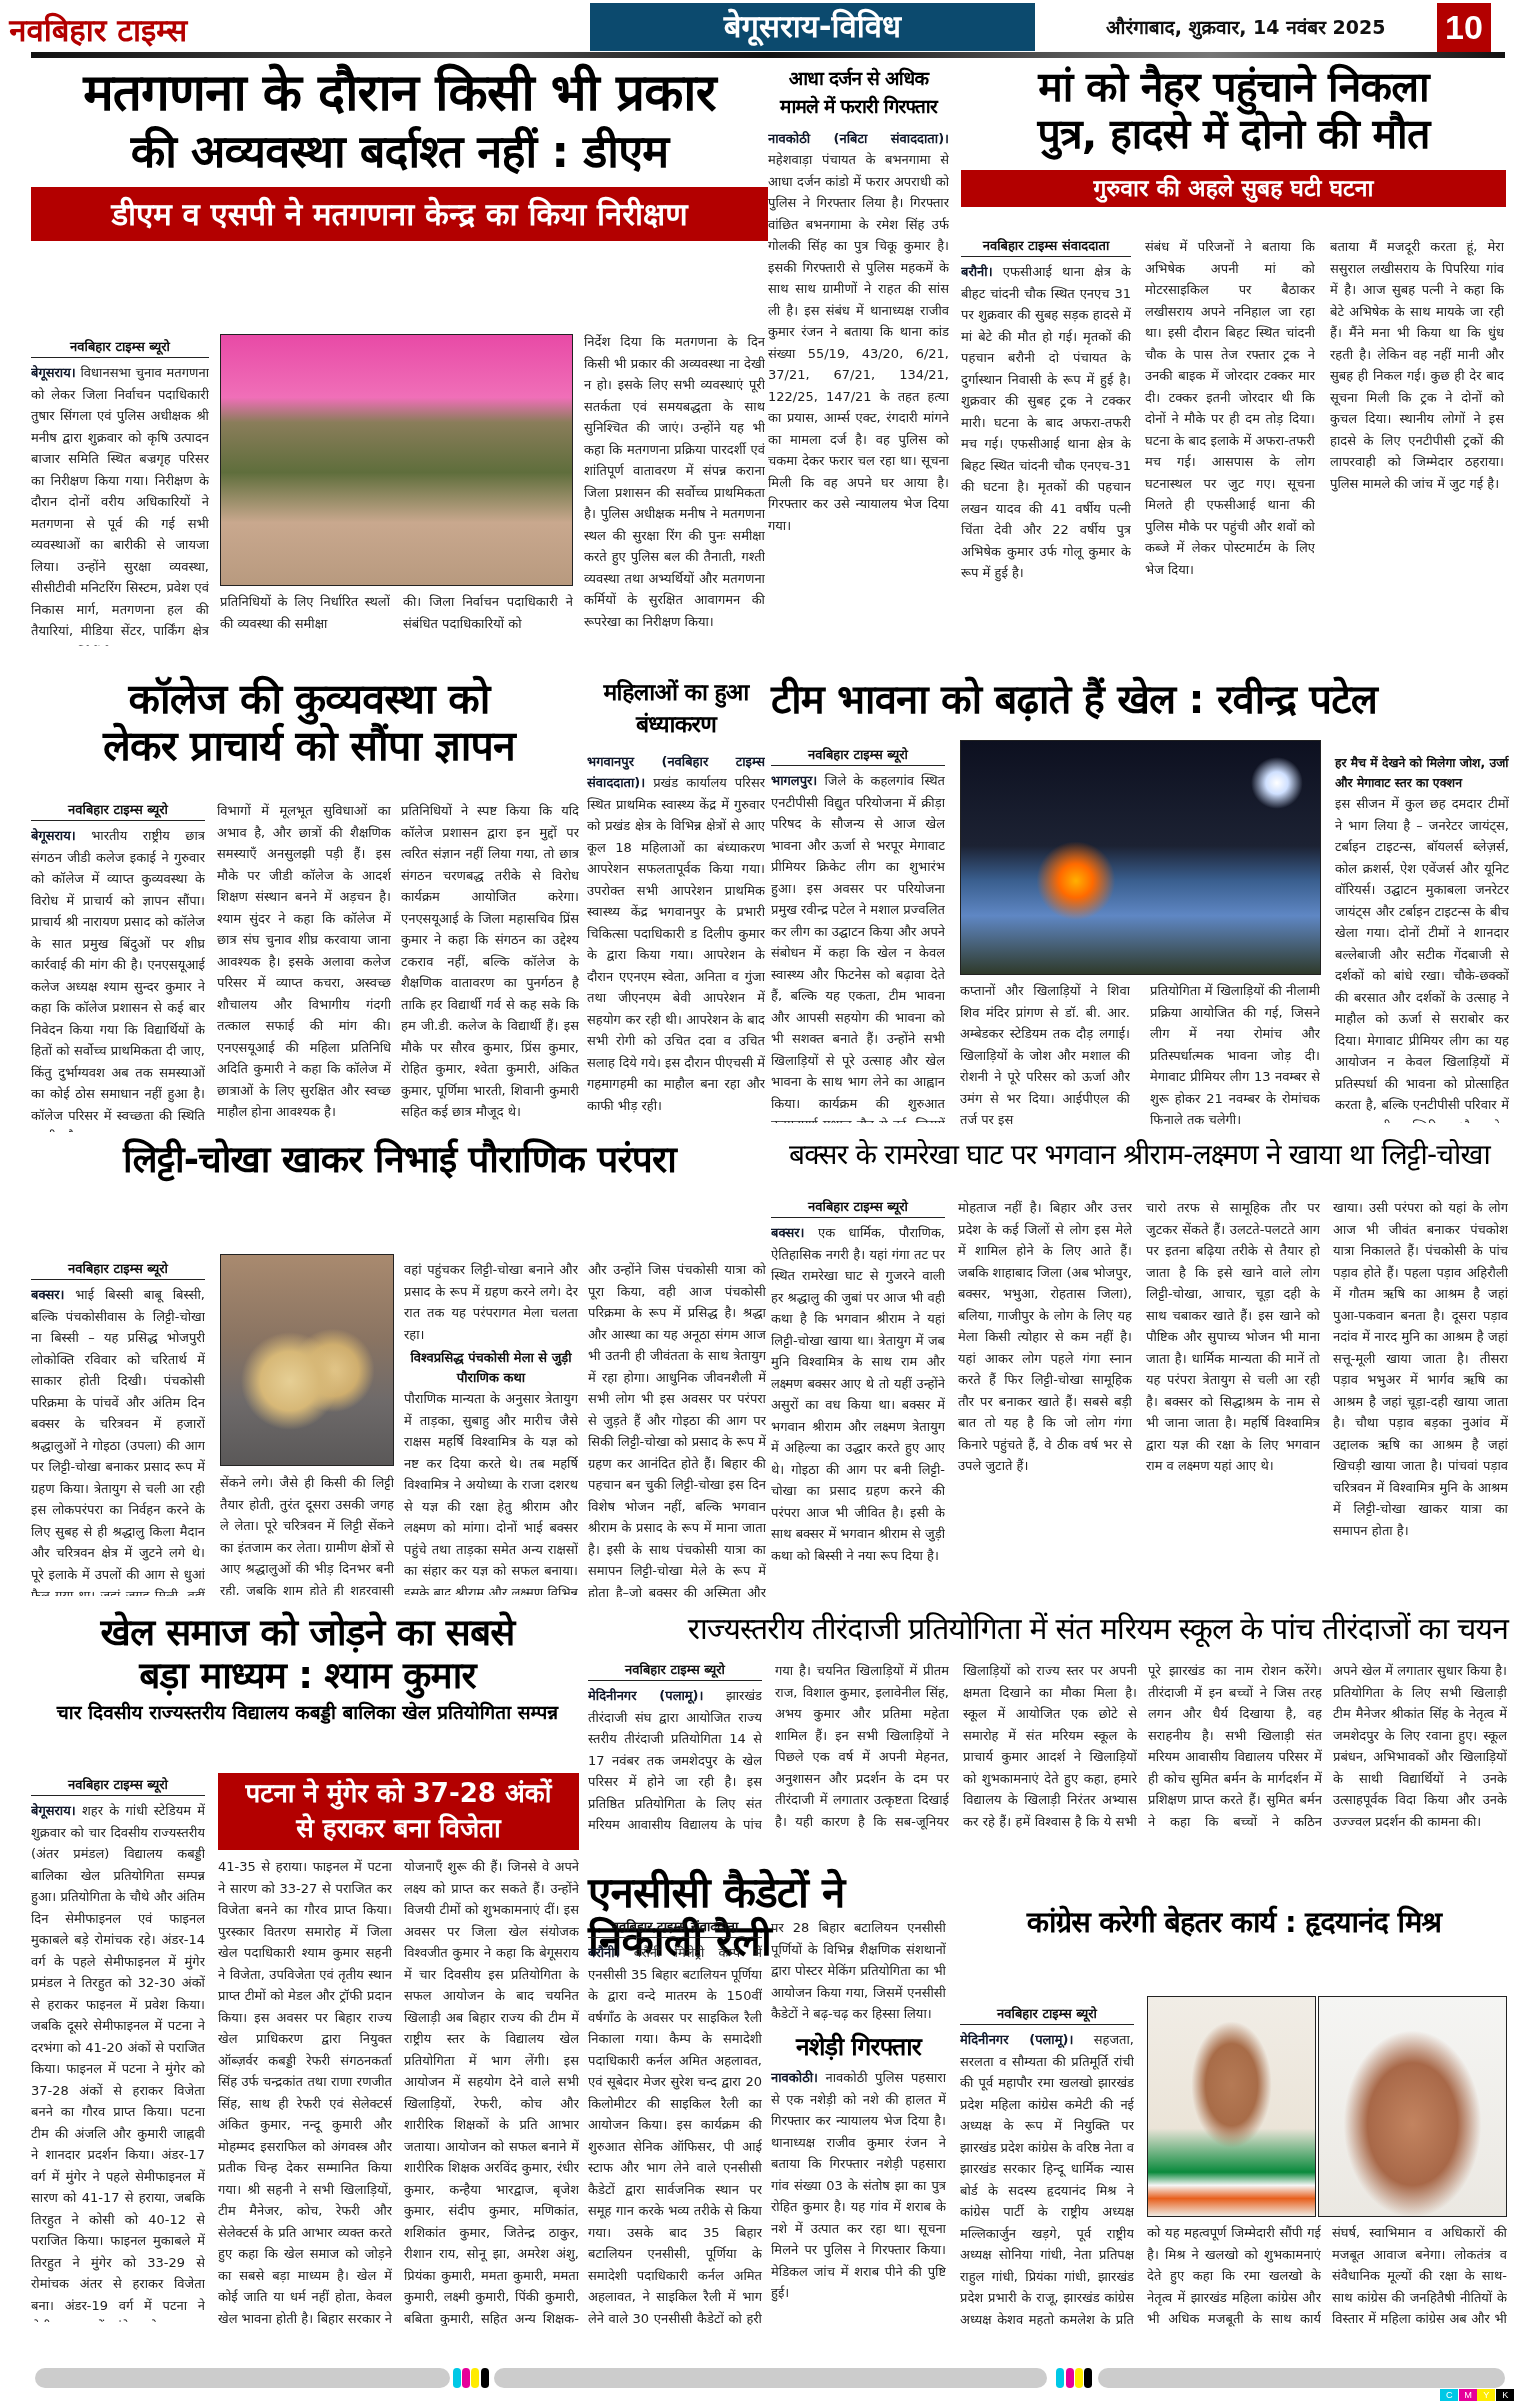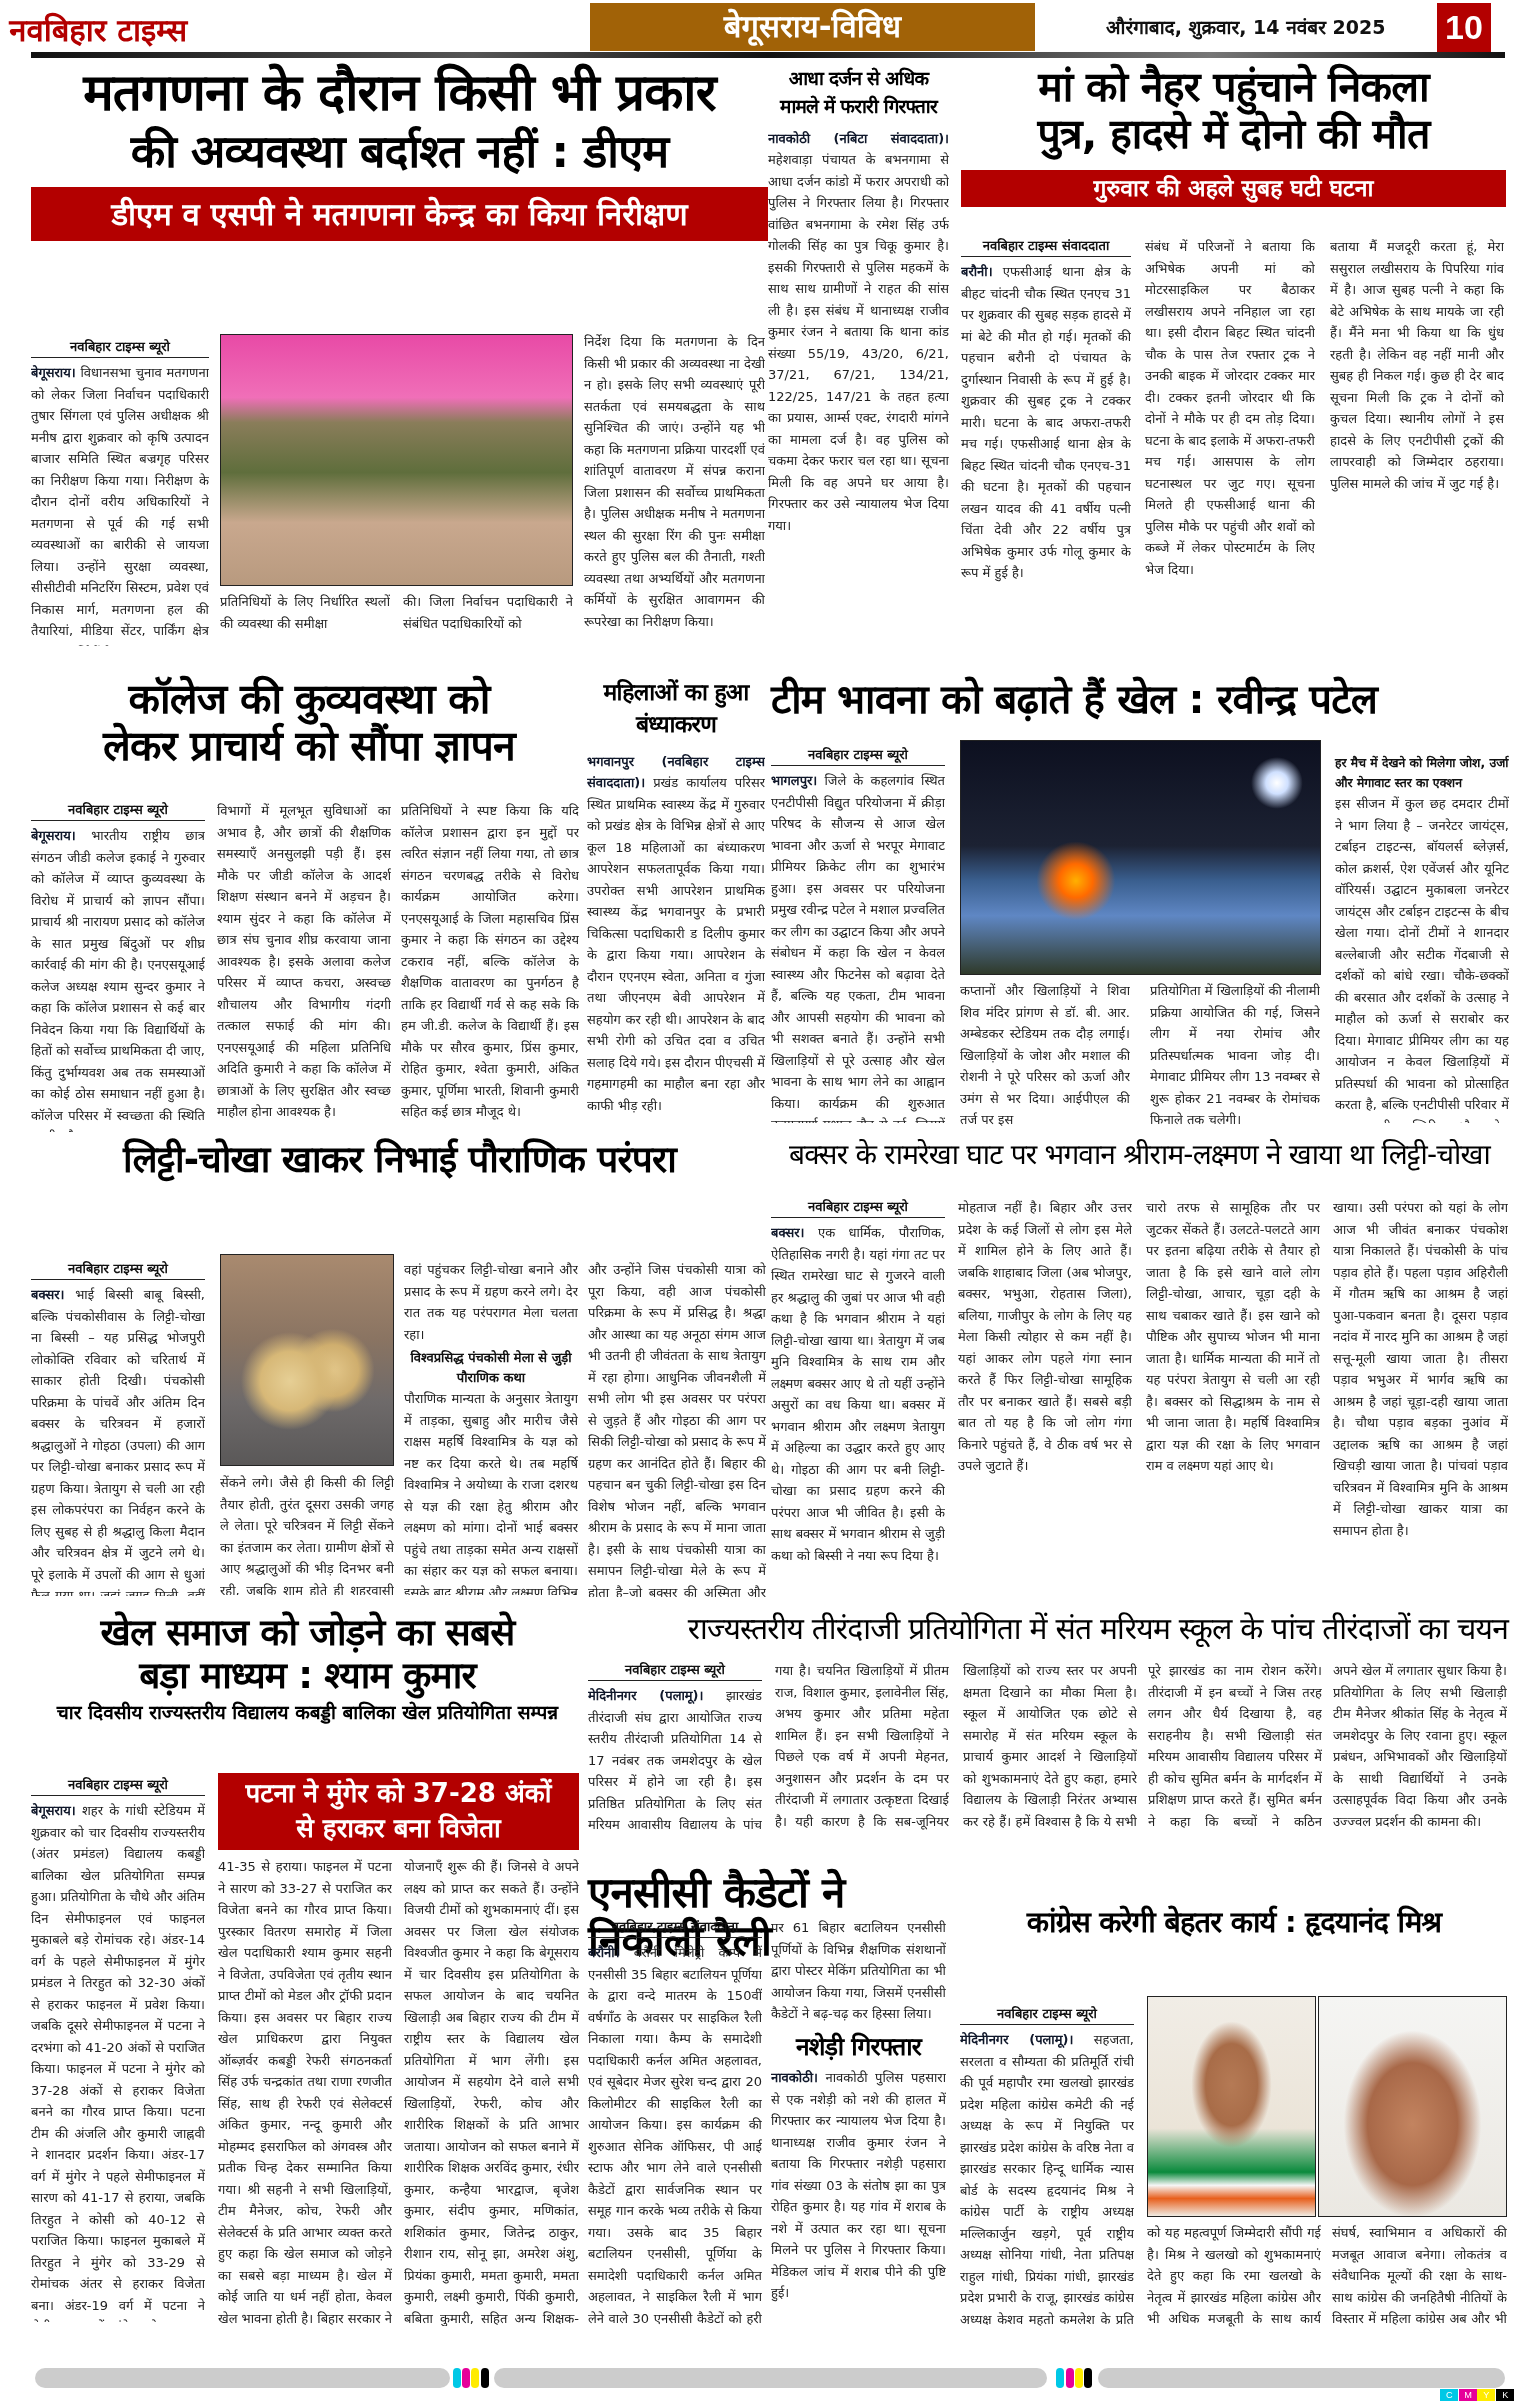--- a/index.html
+++ b/index.html
@@ -1,19 +1,19 @@
 <!DOCTYPE html>
 <html style="font-size:12.3px"><head>
 <meta charset="utf-8">
 <style>
 *{box-sizing:border-box;margin:0;padding:0}
 body{width:1535px;height:2401px;background:#fff;font-family:"Liberation Sans","DejaVu Sans",sans-serif;color:#111;position:relative;overflow:hidden}
 .abs{position:absolute}
 .mast-name{left:9.2px;top:7.7px;font-size:31px;font-weight:bold;color:#b30000;font-family:"DejaVu Sans",sans-serif}
-.mast-section{left:590px;top:3.1px;width:445px;height:48px;background:#a16207;color:#fff;font-size:31px;font-weight:bold;text-align:center;line-height:46px;font-family:"DejaVu Sans",sans-serif}
+.mast-section{left:590px;top:3.1px;width:445px;height:48px;background:#0c4a6e;color:#fff;font-size:31px;font-weight:bold;text-align:center;line-height:46px;font-family:"DejaVu Sans",sans-serif}
 .mast-date{left:1106px;top:14px;font-size:19px;font-weight:bold;font-family:"DejaVu Sans",sans-serif}
 .mast-page{left:1437px;top:3.1px;width:54px;height:49px;background:#b30000;color:#fff;font-size:34px;font-weight:bold;text-align:center;line-height:49px}
 .mast-rule{left:31px;top:52px;width:1474px;height:6.1px;background:linear-gradient(90deg,#111 0%,#555 30%,#111 50%,#777 80%,#111 100%)}
 .hl{font-family:"DejaVu Sans",sans-serif;font-weight:bold;color:#000;line-height:1.15;text-align:center;letter-spacing:-0.8px}
 .redbar{background:#b30000;color:#fff;font-family:"DejaVu Sans",sans-serif;font-weight:bold;text-align:center}
 .byline{font-family:"DejaVu Sans",sans-serif;font-weight:bold;font-size:13px;text-align:center;border-bottom:1.5px solid #222;padding-bottom:1.5px;margin-bottom:4.6px}
 .body{font-family:"DejaVu Sans",sans-serif;font-size:13px;line-height:21.5px;text-align:justify;overflow:hidden;color:#222}
 .body b{color:#0f172a}
 .photo{border:1.5px solid #222;overflow:hidden}
 .reg{position:absolute;height:20px;border-radius:10px;background:#ccc}
@@ -142,21 +142,21 @@
   <div class="abs body" style="left:560px;top:48px;width:174px;height:175px">पूरे झारखंड का नाम रोशन करेंगे। तीरंदाजी में इन बच्चों ने जिस तरह लगन और धैर्य दिखाया है, वह सराहनीय है। सभी खिलाड़ी संत मरियम आवासीय विद्यालय परिसर में ही कोच सुमित बर्मन के मार्गदर्शन में प्रशिक्षण प्राप्त करते हैं। सुमित बर्मन ने कहा कि बच्चों ने कठिन परिस्थितियों में भी नियमित अभ्यास जारी रखा और</div>
   <div class="abs body" style="left:745px;top:48px;width:174px;height:175px">अपने खेल में लगातार सुधार किया है। प्रतियोगिता के लिए सभी खिलाड़ी टीम मैनेजर श्रीकांत सिंह के नेतृत्व में जमशेदपुर के लिए रवाना हुए। स्कूल प्रबंधन, अभिभावकों और खिलाड़ियों के साथी विद्यार्थियों ने उनके उत्साहपूर्वक विदा किया और उनके उज्ज्वल प्रदर्शन की कामना की।</div>
 </div>
 
 <div class="abs" style="left:588px;top:1869px;width:361px;height:465px">
   <div class="hl" style="font-size:42px;text-align:left">एनसीसी कैडेटों ने निकाली रैली</div>
   <div class="abs" style="left:0;top:48px;width:174px">
     <div class="byline">नवबिहार टाइम्स संवाददाता</div>
     <div class="body" style="height:388px"><b>बरौनी।</b> <span>बरौनी मिलेट्री केम्प में एनसीसी 35 बिहार बटालियन पूर्णिया के द्वारा वन्दे मातरम के 150वीं वर्षगाँठ के अवसर पर साइकिल रैली निकाला गया। कैम्प के समादेशी पदाधिकारी कर्नल अमित अहलावत, एवं सूबेदार मेजर सुरेश चन्द द्वारा 20 किलोमीटर की साइकिल रैली का आयोजन किया। इस कार्यक्रम की शुरुआत सेनिक ऑफिसर, पी आई स्टाफ और भाग लेने वाले एनसीसी कैडेटों द्वारा सार्वजनिक स्थान पर समूह गान करके भव्य तरीके से किया गया। उसके बाद 35 बिहार बटालियन एनसीसी, पूर्णिया के समादेशी पदाधिकारी कर्नल अमित अहलावत, ने साइकिल रैली में भाग लेने वाले 30 एनसीसी कैडेटों को हरी झंडी दिखा कर रैली का शुभारंभ किया गया। इस अवसर</span></div>
   </div>
-  <div class="abs body" style="left:183px;top:48px;width:175px;height:107px">पर 61 बिहार बटालियन एनसीसी पूर्णियों के विभिन्न शैक्षणिक संशथानों द्वारा पोस्टर मेकिंग प्रतियोगिता का भी आयोजन किया गया, जिसमें एनसीसी कैडेटों ने बढ़-चढ़ कर हिस्सा लिया।</div>
+  <div class="abs body" style="left:183px;top:48px;width:175px;height:107px">पर 28 बिहार बटालियन एनसीसी पूर्णियों के विभिन्न शैक्षणिक संशथानों द्वारा पोस्टर मेकिंग प्रतियोगिता का भी आयोजन किया गया, जिसमें एनसीसी कैडेटों ने बढ़-चढ़ कर हिस्सा लिया।</div>
   <div class="abs" style="left:183px;top:158px;width:175px">
     <div class="hl" style="font-size:24.6px;line-height:40px">नशेड़ी गिरफ्तार</div>
     <div class="body" style="height:244px"><b>नावकोठी।</b> <span>नावकोठी पुलिस पहसारा से एक नशेड़ी को नशे की हालत में गिरफ्तार कर न्यायालय भेज दिया है। थानाध्यक्ष राजीव कुमार रंजन ने बताया कि गिरफ्तार नशेड़ी पहसारा गांव संख्या 03 के संतोष झा का पुत्र रोहित कुमार है। यह गांव में शराब के नशे में उत्पात कर रहा था। सूचना मिलने पर पुलिस ने गिरफ्तार किया। मेडिकल जांच में शराब पीने की पुष्टि हुई।</span></div>
   </div>
 </div>
 
 <div class="abs" style="left:960px;top:1901px;width:548px;height:433px">
   <div class="hl" style="font-size:29px;line-height:43px">कांग्रेस करेगी बेहतर कार्य : हृदयानंद मिश्र</div>
   <div class="abs" style="left:0;top:103px;width:174px">
     <div class="byline">नवबिहार टाइम्स ब्यूरो</div>

